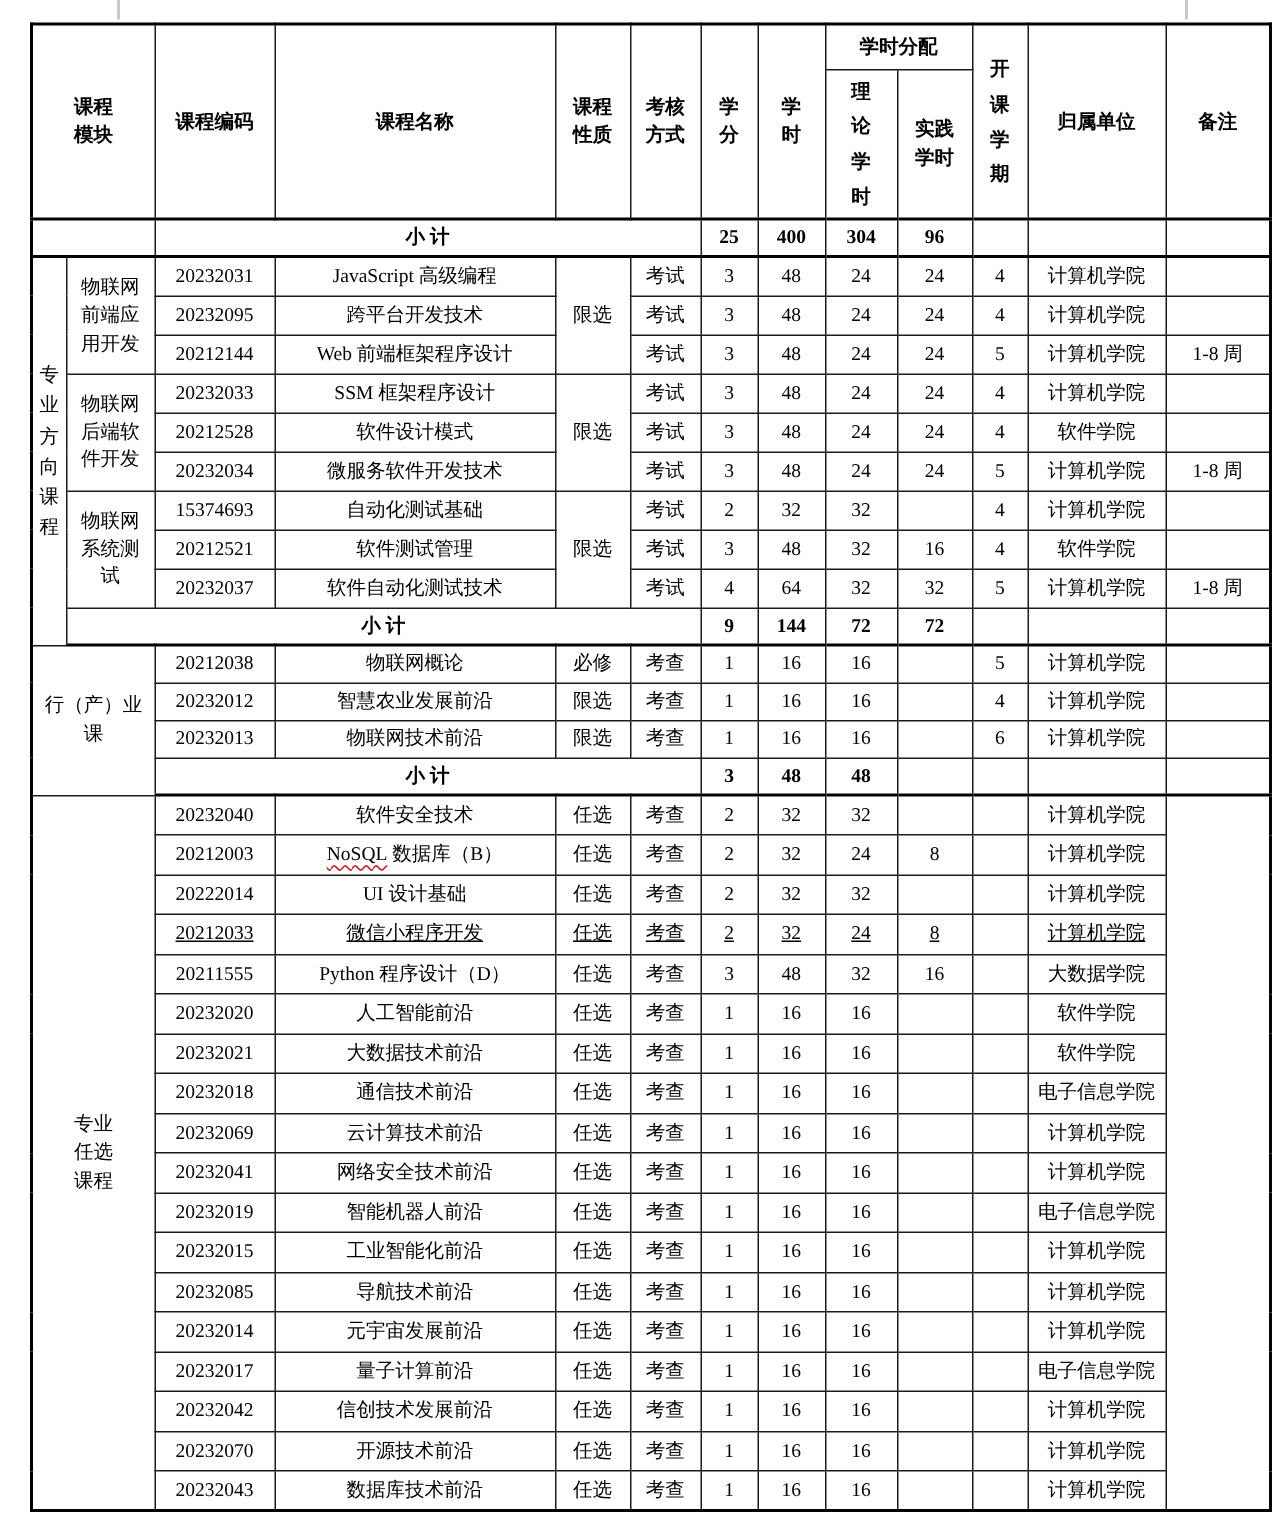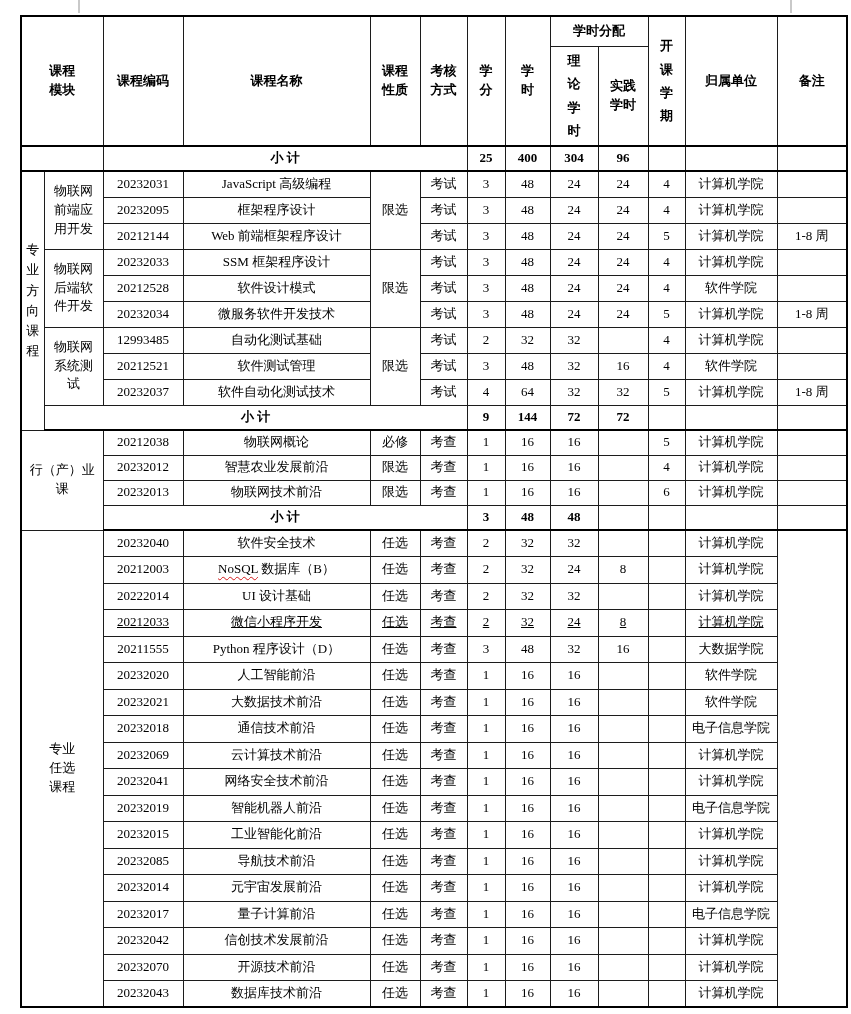--- a/index.html
+++ b/index.html
@@ -27,20 +27,21 @@
   .num{font-family:"Liberation Serif","DejaVu Serif",serif;}
   tr.subtotal td{border-bottom:2px solid #000;font-weight:bold;}
   tr.subtotal-top td{border-top:2px solid #000;}
   td.module-v{line-height:1.55;}
   .wavy{
     text-decoration:underline;
     text-decoration-style:wavy;
     text-decoration-color:#d41b1b;
     text-decoration-thickness:1px;
     text-underline-offset:3px;
+    font-family:Liberation Serif, serif;
   }
 </style>
 </head>
 <body>
 
 <div class="tick" style="left:78px"></div>
 <div class="tick" style="left:790px"></div>
 
 <div class="sheet">
   <table>
@@ -119,21 +120,21 @@
           <td class="num">3</td>
           <td class="num">48</td>
           <td class="num">24</td>
           <td class="num">24</td>
           <td class="num">4</td>
           <td>计算机学院</td>
           <td></td>
         </tr>
         <tr style="height: 26px; margin-top: 43px;">
           <td class="num">20232095</td>
-          <td><span>框架程序设计</span></td>
+          <td><span>跨平台开发技术</span></td>
           <td>考试</td>
           <td class="num">3</td>
           <td class="num">48</td>
           <td class="num">24</td>
           <td class="num">24</td>
           <td class="num">4</td>
           <td>计算机学院</td>
           <td></td>
         </tr>
         <tr style="height: 26px;">
@@ -185,21 +186,21 @@
           <td class="num">24</td>
           <td class="num">24</td>
           <td class="num">5</td>
           <td>计算机学院</td>
           <td>1-8 周</td>
         </tr>
         <tr style="height: 26px;">
           <td rowspan="3">物联网
 系统测
 试</td>
-          <td class="num">12993485</td>
+          <td class="num">15374693</td>
           <td><span>自动化测试基础</span></td>
           <td rowspan="3">限选</td>
           <td>考试</td>
           <td class="num">2</td>
           <td class="num">32</td>
           <td class="num">32</td>
           <td class="num"></td>
           <td class="num">4</td>
           <td>计算机学院</td>
           <td></td>

